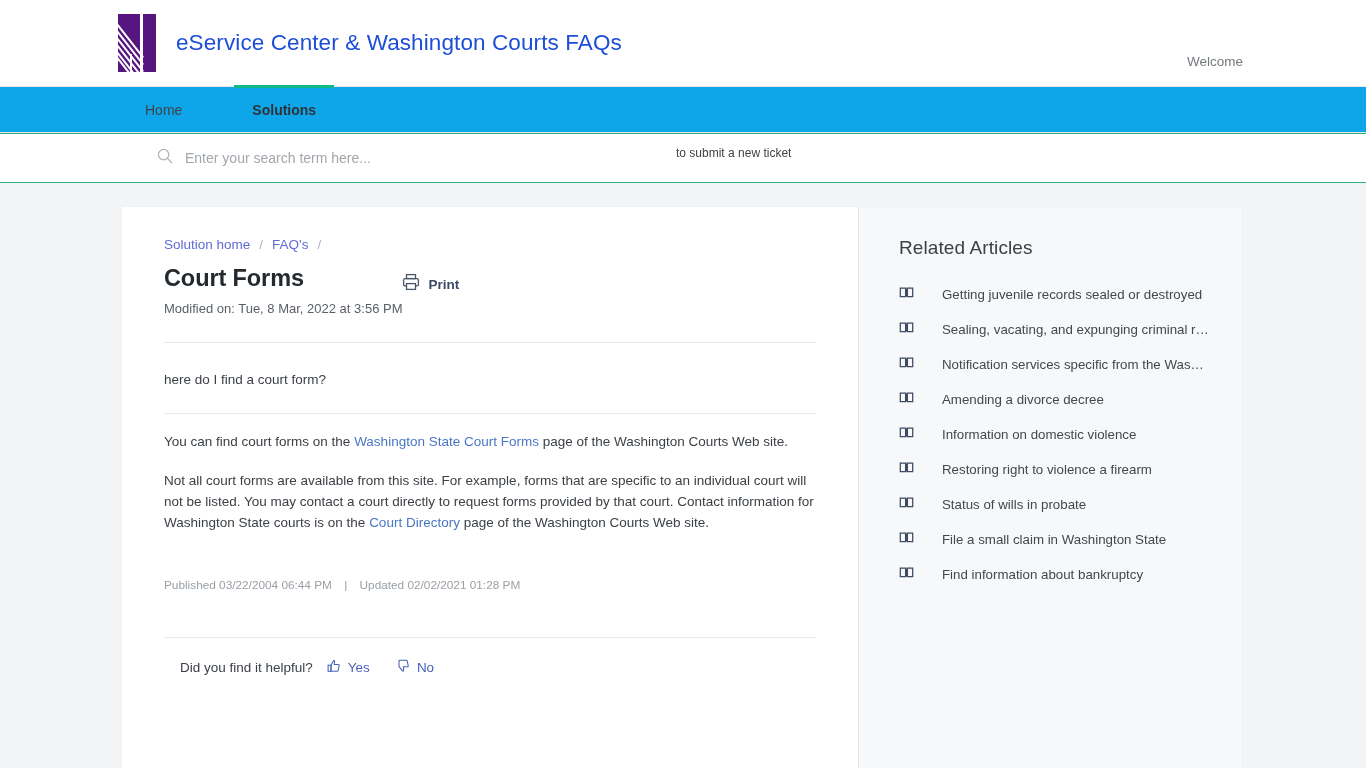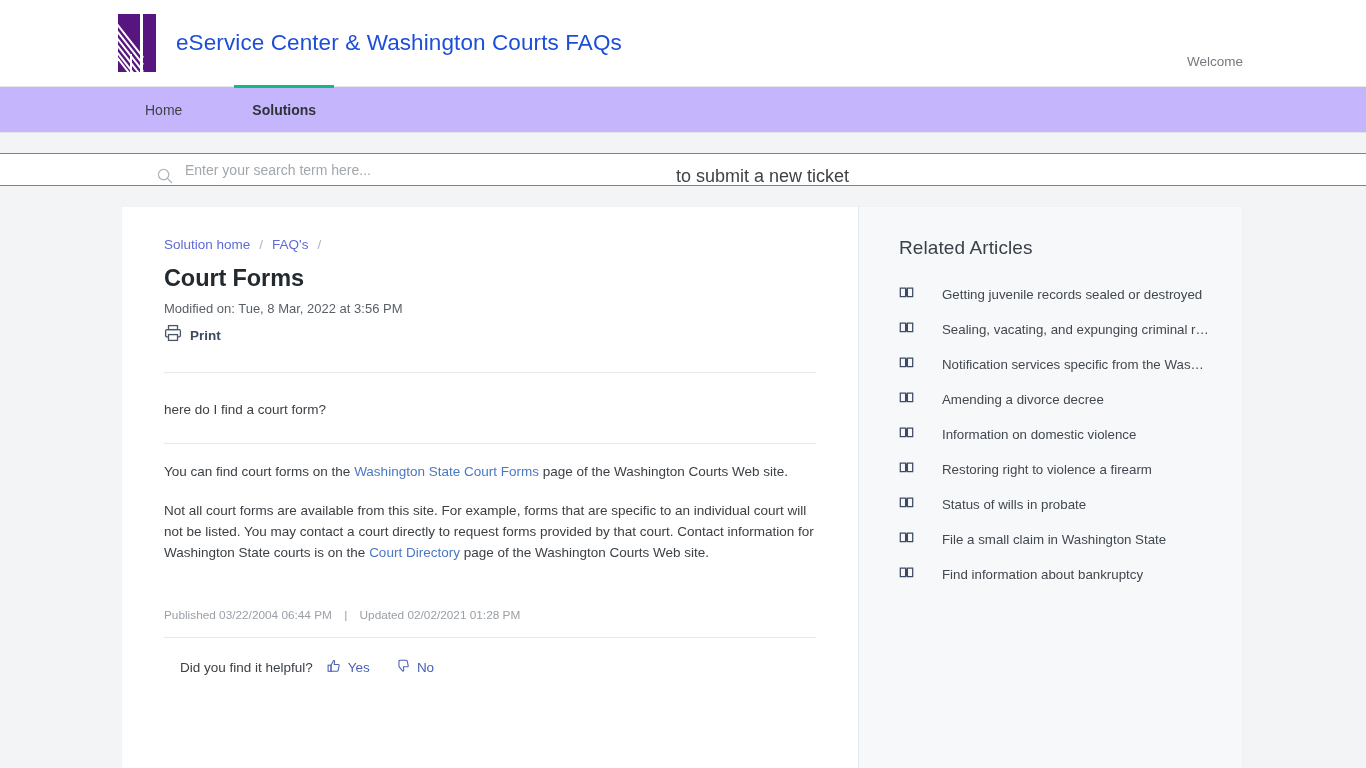--- a/index.html
+++ b/index.html
@@ -47,21 +47,21 @@
     right: 123px; top: 9px;
     font-size: 13.5px;
     color: #74797e;
     margin-top: 45px;
   }
 
   
   .navbar {
     position: relative;
     height: 46px;
-    background: #c4b5fd;
+    background: #0ea5e9;
     border-bottom: 1px solid #e2e5e8;
   }
   .nav-inner {
     position: absolute;
     left: 122px; top: 0;
     height: 100%;
     display: flex;
     align-items: center;
   }
   .nav-tab {
@@ -80,46 +80,45 @@
     position: absolute;
     left: 0; right: 0; top: -2px;
     height: 3px;
     background: #12b886;
   }
   .nav-tab.home { padding-left: 23px; padding-right: 52px; }
 
   
   .searchbar {
     position: relative;
-    height: 33px;
+    height: 50px;
     background: #ffffff;
     border-top: 1px solid #2fae86;
     border-bottom: 1px solid #2fae86;
-    margin-top: 20px;
   }
   .search-icon {
     position: absolute;
     left: 157px; top: 14px;
     width: 16px; height: 16px;
   }
   .search-input {
     position: absolute;
     left: 185px; top: 0;
     width: 440px; height: 100%;
     border: 0; outline: 0;
     background: transparent;
     font-family: "Liberation Sans", sans-serif;
     font-size: 14px;
     color: #3f4347;
   }
   .search-input::placeholder { color: #a2a7ac; }
   .ticket-note {
     position: absolute;
     left: 676px; top: 12px;
-    font-size: 18px;
+    font-size: 12px;
     color: #3f4347;
     white-space: nowrap;
   }
 
   
   .card {
     position: absolute;
     left: 122px; top: 207px;
     width: 1120px; height: 600px;
     background: #ffffff;
@@ -144,21 +143,21 @@
     color: #5f6bd4;
     display: flex; align-items: center;
     gap: 0;
     flex-wrap: wrap;
     margin-bottom: 13px;
   }
   .crumb { color: #5f6bd4; cursor: pointer; white-space: nowrap; }
   .crumb-sep { color: #aeb2c6; margin: 0 9px; }
 
   .title-row {
-    display: flex; align-items: flex-start; justify-content: flex-start; flex-direction: column;
+    display: flex; align-items: flex-start; justify-content: flex-start;
   }
   .art-title {
     font-size: 23.5px;
     font-weight: 700;
     color: #22292f;
     letter-spacing: -0.1px;
   }
   .modified {
     font-size: 13px;
     color: #5a6067;

